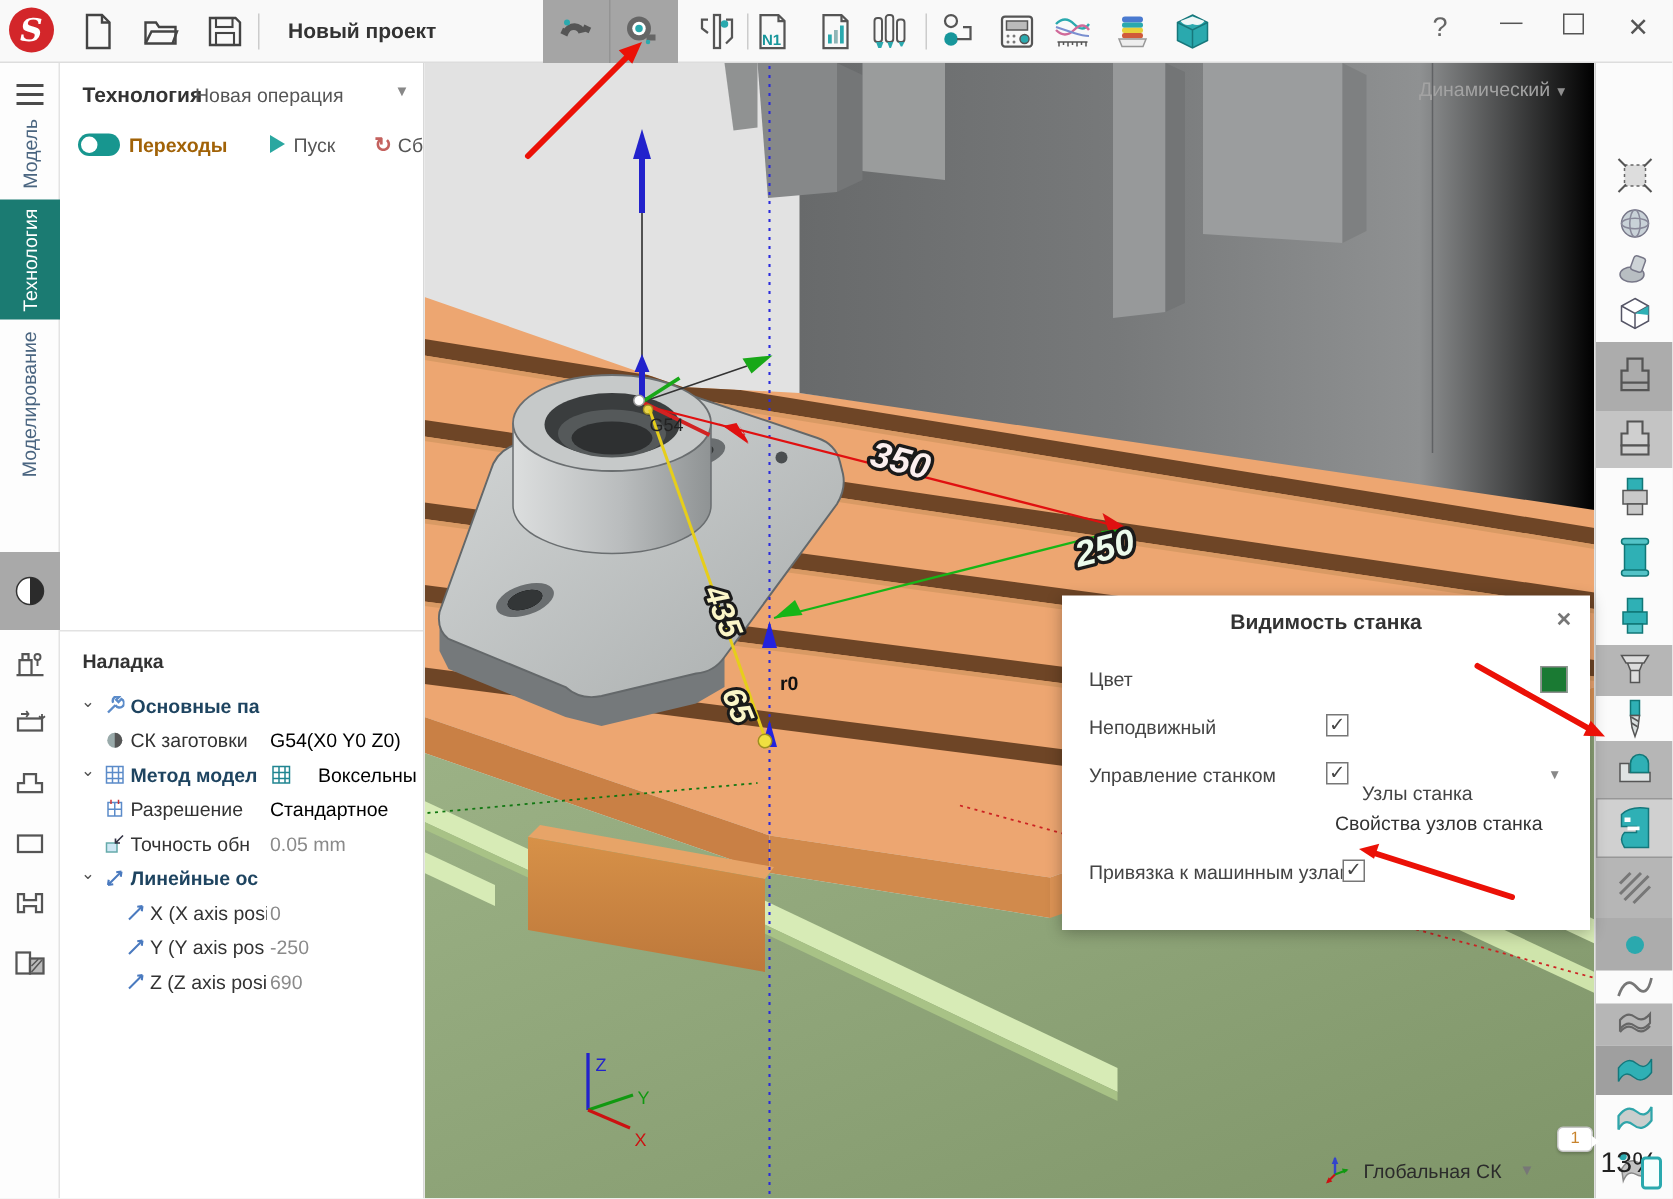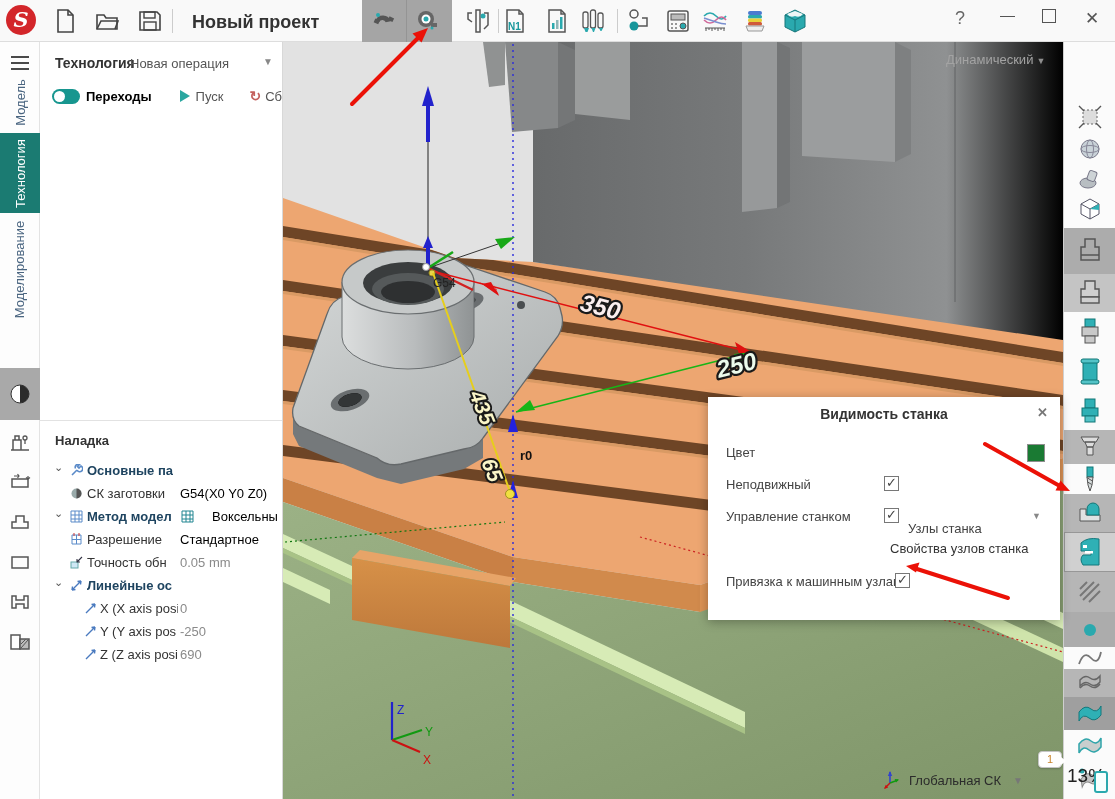--- a/index.html
+++ b/index.html
@@ -4,21 +4,21 @@
 <style>
 * { margin:0; padding:0; box-sizing:border-box; }
 body { font-family:"Liberation Sans", sans-serif; background:#fff; }
 .app { position:relative; width:1115px; height:799px; overflow:hidden; background:#fff; }
 
 
 .toolbar { position:absolute; left:0; top:0; width:1115px; height:42px; background:#f9f9f9; border-bottom:1px solid #ddd; z-index:8; }
 .logo { position:absolute; left:6px; top:5px; width:30px; height:30px; border-radius:50%; background:#d3262a; color:#fff; font:italic bold 21px "DejaVu Serif", serif; text-align:center; line-height:29px; }
 .ti { position:absolute; top:8px; width:26px; height:26px; }
 .tsep { position:absolute; top:9px; width:1px; height:24px; background:#ccc; }
-.win-title { position:absolute; left:192px; top:12px; font-weight:bold; font-size:18px; color:#333; }
+.win-title { position:absolute; left:192px; top:12px; font-weight:bold; font-size:14px; color:#333; }
 .pressed { position:absolute; left:362px; top:0; width:90px; height:42px; background:#a5a5a5; }
 .pressed .cell-div { position:absolute; left:44px; top:0; width:1px; height:42px; background:#949494; }
 .wbtn { position:absolute; top:10px; font-size:15px; color:#555; }
 .helpq { position:absolute; left:955px; top:8px; font-size:18px; color:#666; }
 
 
 .sidebar { position:absolute; left:0; top:42px; width:40px; height:757px; background:#fdfdfd; border-right:1px solid #e3e3e3; z-index:6; }
 .hamb { position:absolute; left:11px; top:14px; width:18px; }
 .hamb div { height:2px; background:#4a4a4a; margin-bottom:4px; }
 .vtab { position:absolute; left:0; width:40px; display:flex; align-items:center; justify-content:center; }
@@ -29,21 +29,21 @@
 .sb-ico { position:absolute; left:8px; width:24px; height:24px; }
 
 
 .panel { position:absolute; left:40px; top:42px; width:243px; height:757px; background:#fff; border-right:1px solid #d8d8d8; z-index:6; overflow:hidden; }
 .p-head { position:absolute; left:15px; top:13px; font-size:14px; font-weight:bold; color:#333; }
 .p-op { position:absolute; left:90px; top:14px; font-size:13px; color:#555; }
 .p-op-ch { position:absolute; left:223px; top:14px; font-size:10px; color:#888; }
 .p-row2 { position:absolute; left:12px; top:44px; height:20px; display:flex; align-items:center; }
 .toggle { width:28px; height:15px; background:#17968f; border-radius:8px; position:relative; }
 .toggle .knob { position:absolute; left:2px; top:2px; width:11px; height:11px; border-radius:50%; background:#fff; }
-.tog-lab { font-size:13px; font-weight:bold; color:#000000; margin-left:6px; }
+.tog-lab { font-size:13px; font-weight:bold; color:#a16207; margin-left:6px; }
 .play { width:0; height:0; border-left:10px solid #2aa7a0; border-top:6px solid transparent; border-bottom:6px solid transparent; margin-left:28px; }
 .run-lab { font-size:13px; color:#555; margin-left:6px; }
 .reset-ic { font-size:14px; color:#c4615e; margin-left:26px; font-weight:bold; }
 .reset-lab { font-size:13px; color:#555; margin-left:4px; white-space:nowrap; }
 .mach-row { position:absolute; left:5px; top:85px; width:225px; height:24px; background:#f6dc8e; display:flex; align-items:center; }
 .mach-lab { font-size:13px; color:#333; margin-left:4px; }
 .mach-chk { position:absolute; left:188px; top:6px; width:12px; height:12px; border:1.5px solid #1a9a99; border-radius:3px; }
 .p-div { position:absolute; left:0; top:378px; width:243px; height:1px; background:#e2e2e2; }
 .setup-title { position:absolute; left:15px; top:391px; font-size:13px; font-weight:bold; color:#333; }
 .tree { position:absolute; left:0; top:417px; width:243px; }

